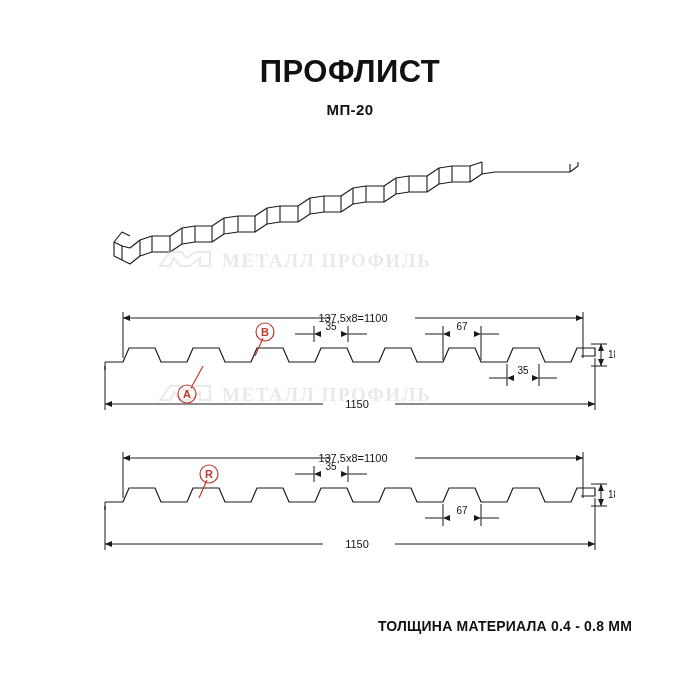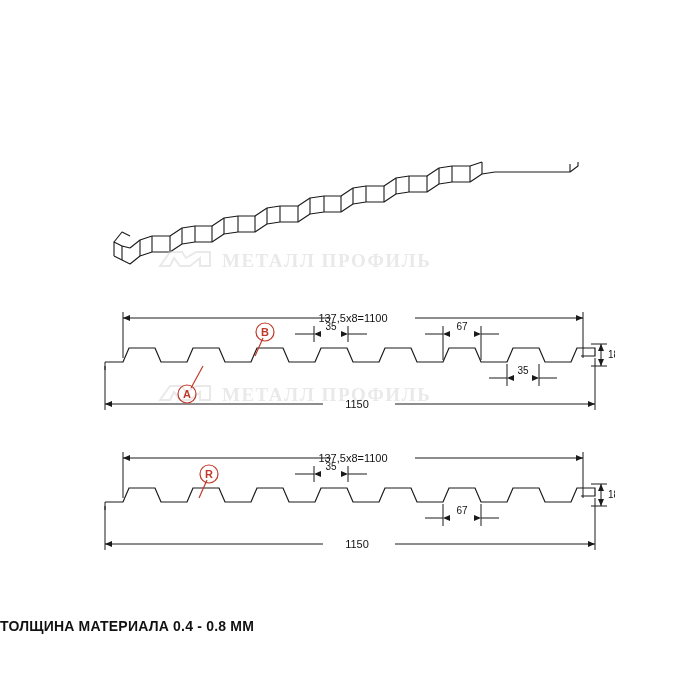--- a/index.html
+++ b/index.html
@@ -41,21 +41,21 @@
     font-size: 15px;
     font-weight: bold;
     color: #111111;
     letter-spacing: 0.4px;
   }
   .footer-note {
     position: absolute;
     left: 0;
     top: 618px;
     width: 632px;
-    text-align: left;
+    text-align: right;
     font-size: 14px;
     font-weight: bold;
     color: #111111;
     letter-spacing: 0.2px;
   }
   .wm {
     position: absolute;
     pointer-events: none;
     user-select: none;
     opacity: 0.55;
@@ -84,20 +84,24 @@
     fill: #c0392b;
     font-family: "Liberation Sans", sans-serif;
     font-weight: bold;
   }
 </style>
 </head>
 <body>
 
 <div class="sheet">
 
+  <div class="title-block">
+    <div class="title">ПРОФЛИСТ</div>
+    <div class="subtitle">МП-20</div>
+  </div>
 
   <svg class="iso" style="position:absolute; left:100px; top:160px;" width="500" height="130" viewBox="0 0 500 130">
     <g fill="none" stroke="#1a1a1a" stroke-width="1.1" stroke-linejoin="round">
 
       <path d="M22,100 L30,104 L40,96 L52,92 L70,92 L82,84 L95,82 L112,82 L124,74 L138,72
                L155,72 L167,64 L180,62 L198,62 L210,54 L224,52 L241,52 L253,44 L266,42
                L284,42 L296,34 L309,32 L327,32 L339,24 L352,22 L370,22 L382,14 L395,12 L470,12"></path>
 
       <path d="M30,88 L40,80 L52,76 L70,76 L82,68 L95,66 L112,66 L124,58 L138,56
                L155,56 L167,48 L180,46 L198,46 L210,38 L224,36 L241,36 L253,28 L266,26

